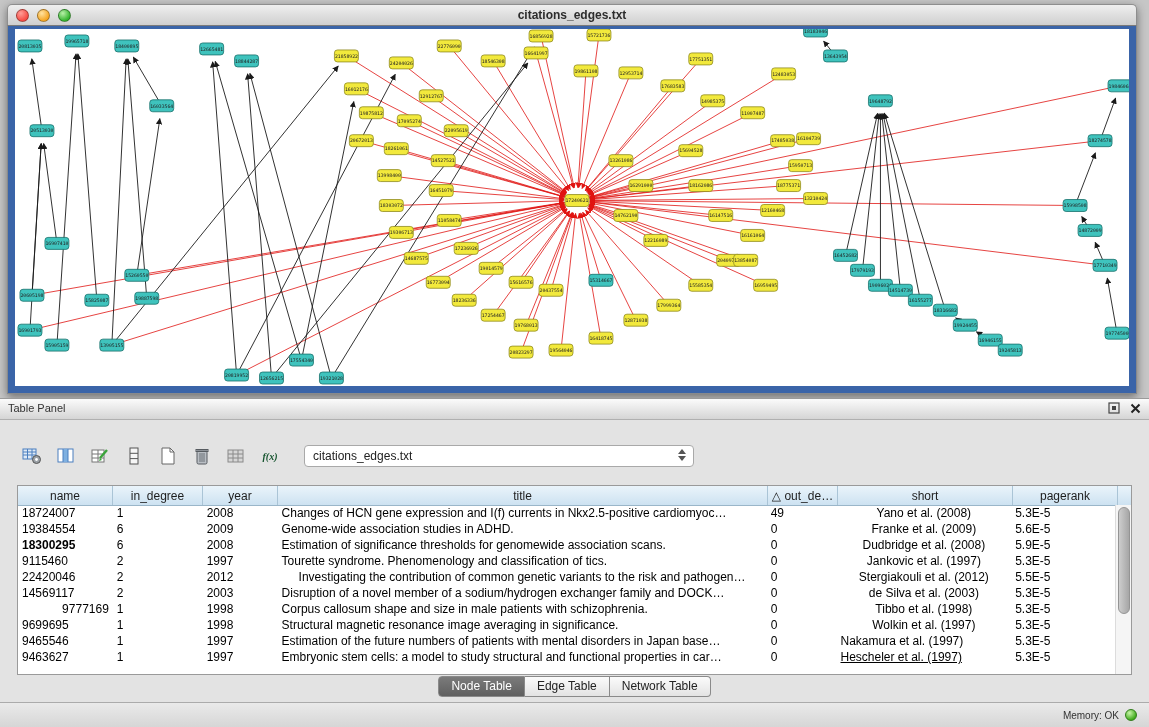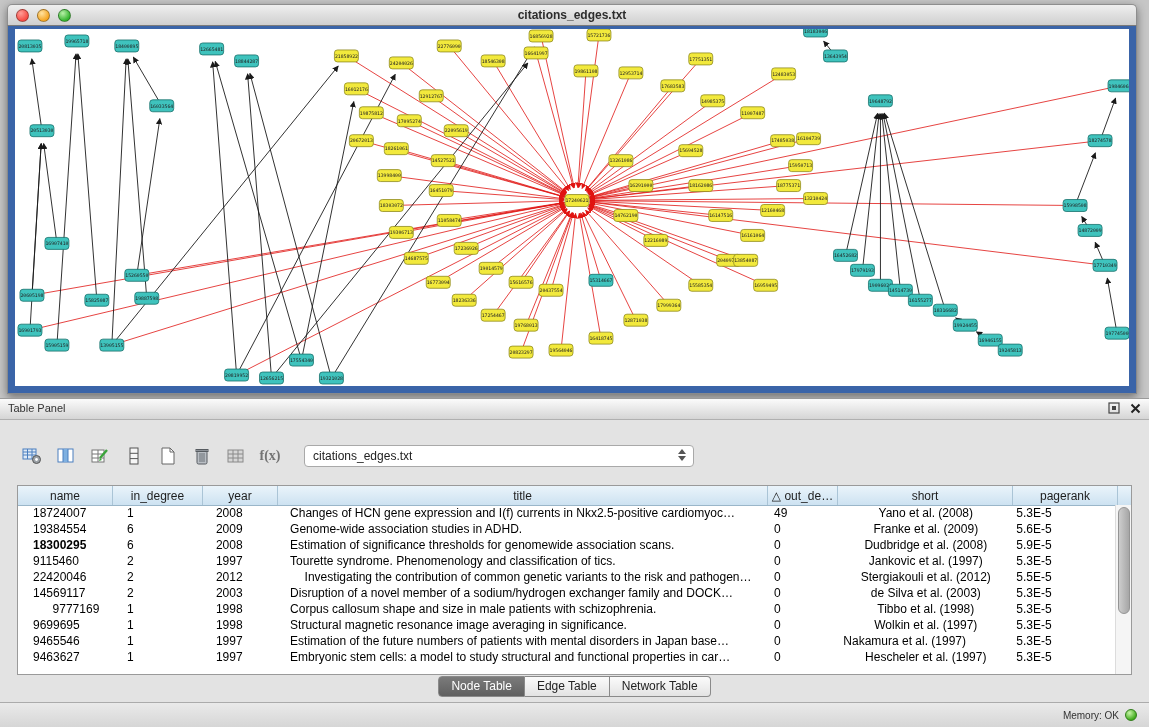--- a/index.html
+++ b/index.html
@@ -19,32 +19,32 @@
 
   
   .table-panel{position:absolute;left:0;top:398px;width:1149px;height:329px;background:#e3e3e3;border-top:1px solid #9a9a9a;box-sizing:border-box;}
   .panel-header{height:20px;background:linear-gradient(#fbfbfb,#d5d5d5);border-bottom:1px solid #b0b0b0;position:relative;}
   .panel-title{position:absolute;left:8px;top:3px;font-size:11px;color:#333;}
   .panel-header-icons{position:absolute;right:8px;top:3px;display:flex;gap:10px;align-items:center;}
   .panel-header-icons svg{display:block;cursor:pointer;}
 
   .toolbar{position:absolute;left:18px;top:44px;height:26px;display:flex;align-items:center;gap:6px;}
   .tool-btn{width:28px;height:26px;display:flex;align-items:center;justify-content:center;background:transparent;border:none;padding:0;cursor:pointer;}
-  .fx-label{font-family:"Liberation Serif",serif;font-weight:bold;font-size:14px;color:#737373;}
+  .fx-label{font-family:"Liberation Serif",serif;font-style:italic;font-weight:bold;font-size:10px;color:#14532d;}
   .table-select{margin-left:14px;width:390px;height:22px;background:#fff;border:1px solid #a9a9a9;border-radius:4px;display:flex;align-items:center;font-size:12px;color:#222;padding-left:8px;position:relative;box-sizing:border-box;cursor:pointer;}
   .select-arrows{position:absolute;right:7px;top:3px;display:flex;flex-direction:column;gap:2px;}
   .select-arrows i{display:block;width:0;height:0;border-left:4px solid transparent;border-right:4px solid transparent;}
   .select-arrows .up{border-bottom:5px solid #555;}
   .select-arrows .down{border-top:5px solid #555;}
 
   .table-wrap{position:absolute;left:17px;top:86px;width:1115px;height:190px;background:#fff;border:1px solid #9a9a9a;box-sizing:border-box;overflow:hidden;}
   .t-head{display:flex;height:19px;background:linear-gradient(#eaf4fb,#cde2f1);border-bottom:1px solid #9ab6c9;}
   .th{box-sizing:border-box;border-right:1px solid #aac4d6;display:flex;align-items:center;justify-content:center;font-size:12px;color:#1d1d1d;overflow:hidden;white-space:nowrap;cursor:pointer;}
   .t-body{position:absolute;left:0;right:15px;top:19px;bottom:0;overflow:hidden;}
-  .tr{display:flex;height:16px;align-items:center;margin-left:11px;}
+  .tr{display:flex;height:16px;align-items:center;}
   .td{box-sizing:border-box;padding:0 4px;font-size:12px;color:#000;overflow:hidden;white-space:nowrap;}
   .v-scroll{position:absolute;right:0;top:19px;bottom:0;width:15px;background:#f5f5f5;border-left:1px solid #dcdcdc;}
   .v-thumb{position:absolute;left:2px;top:2px;width:10px;height:105px;border-radius:6px;background:linear-gradient(90deg,#cdcdcd,#a6a6a6);border:1px solid #949494;cursor:pointer;}
 
   .tabs{position:absolute;left:0;right:0;top:277px;display:flex;justify-content:center;}
   .tab{font-size:12px;line-height:17px;padding:1px 12px;background:linear-gradient(#fbfbfb,#e3e3e3);border:1px solid #8a8a8a;border-left:none;color:#222;cursor:pointer;}
   .tab:first-child{border-left:1px solid #8a8a8a;border-radius:4px 0 0 4px;}
   .tab:last-child{border-radius:0 4px 4px 0;}
   .tab.active{background:linear-gradient(#7b7b7b,#5f5f5f);color:#fff;}
 
@@ -714,21 +714,21 @@
           <div class="tr">
             <div class="td" style="width: 95px; text-align: left;">14569117</div>
             <div class="td" style="width: 90px; text-align: left;">2</div>
             <div class="td" style="width: 75px; text-align: left;">2003</div>
             <div class="td" style="width: 490px; text-align: left;">Disruption of a novel member of a sodium/hydrogen exchanger family and DOCK…</div>
             <div class="td" style="width: 70px; text-align: left;">0</div>
             <div class="td" style="width: 175px; text-align: center;">de Silva et al. (2003)</div>
             <div class="td" style="width: 105px; text-align: left;">5.3E-5</div>
           </div>
           <div class="tr">
-            <div class="td" style="width: 95px; text-align: center;">9777169</div>
+            <div class="td" style="width: 95px; text-align: right;">9777169</div>
             <div class="td" style="width: 90px; text-align: left;">1</div>
             <div class="td" style="width: 75px; text-align: left;">1998</div>
             <div class="td" style="width: 490px; text-align: left;">Corpus callosum shape and size in male patients with schizophrenia.</div>
             <div class="td" style="width: 70px; text-align: left;">0</div>
             <div class="td" style="width: 175px; text-align: center;">Tibbo et al. (1998)</div>
             <div class="td" style="width: 105px; text-align: left;">5.3E-5</div>
           </div>
           <div class="tr">
             <div class="td" style="width: 95px; text-align: left;">9699695</div>
             <div class="td" style="width: 90px; text-align: left;">1</div>
@@ -746,21 +746,21 @@
             <div class="td" style="width: 70px; text-align: left;">0</div>
             <div class="td" style="width: 175px; text-align: left;">Nakamura et al. (1997)</div>
             <div class="td" style="width: 105px; text-align: left;">5.3E-5</div>
           </div>
           <div class="tr">
             <div class="td" style="width: 95px; text-align: left;">9463627</div>
             <div class="td" style="width: 90px; text-align: left;">1</div>
             <div class="td" style="width: 75px; text-align: left;">1997</div>
             <div class="td" style="width: 490px; text-align: left;">Embryonic stem cells: a model to study structural and functional properties in car…</div>
             <div class="td" style="width: 70px; text-align: left;">0</div>
-            <div class="td" style="width: 175px; text-align: center;">Hescheler et al. (1997)</div>
+            <div class="td" style="width: 175px; text-align: left; text-decoration: underline;">Hescheler et al. (1997)</div>
             <div class="td" style="width: 105px; text-align: left;">5.3E-5</div>
           </div>
         </div>
       <div class="v-scroll">
         <div class="v-thumb"></div>
       </div>
     </div>
 
     <div class="tabs">
       <div class="tab active">Node Table</div>

